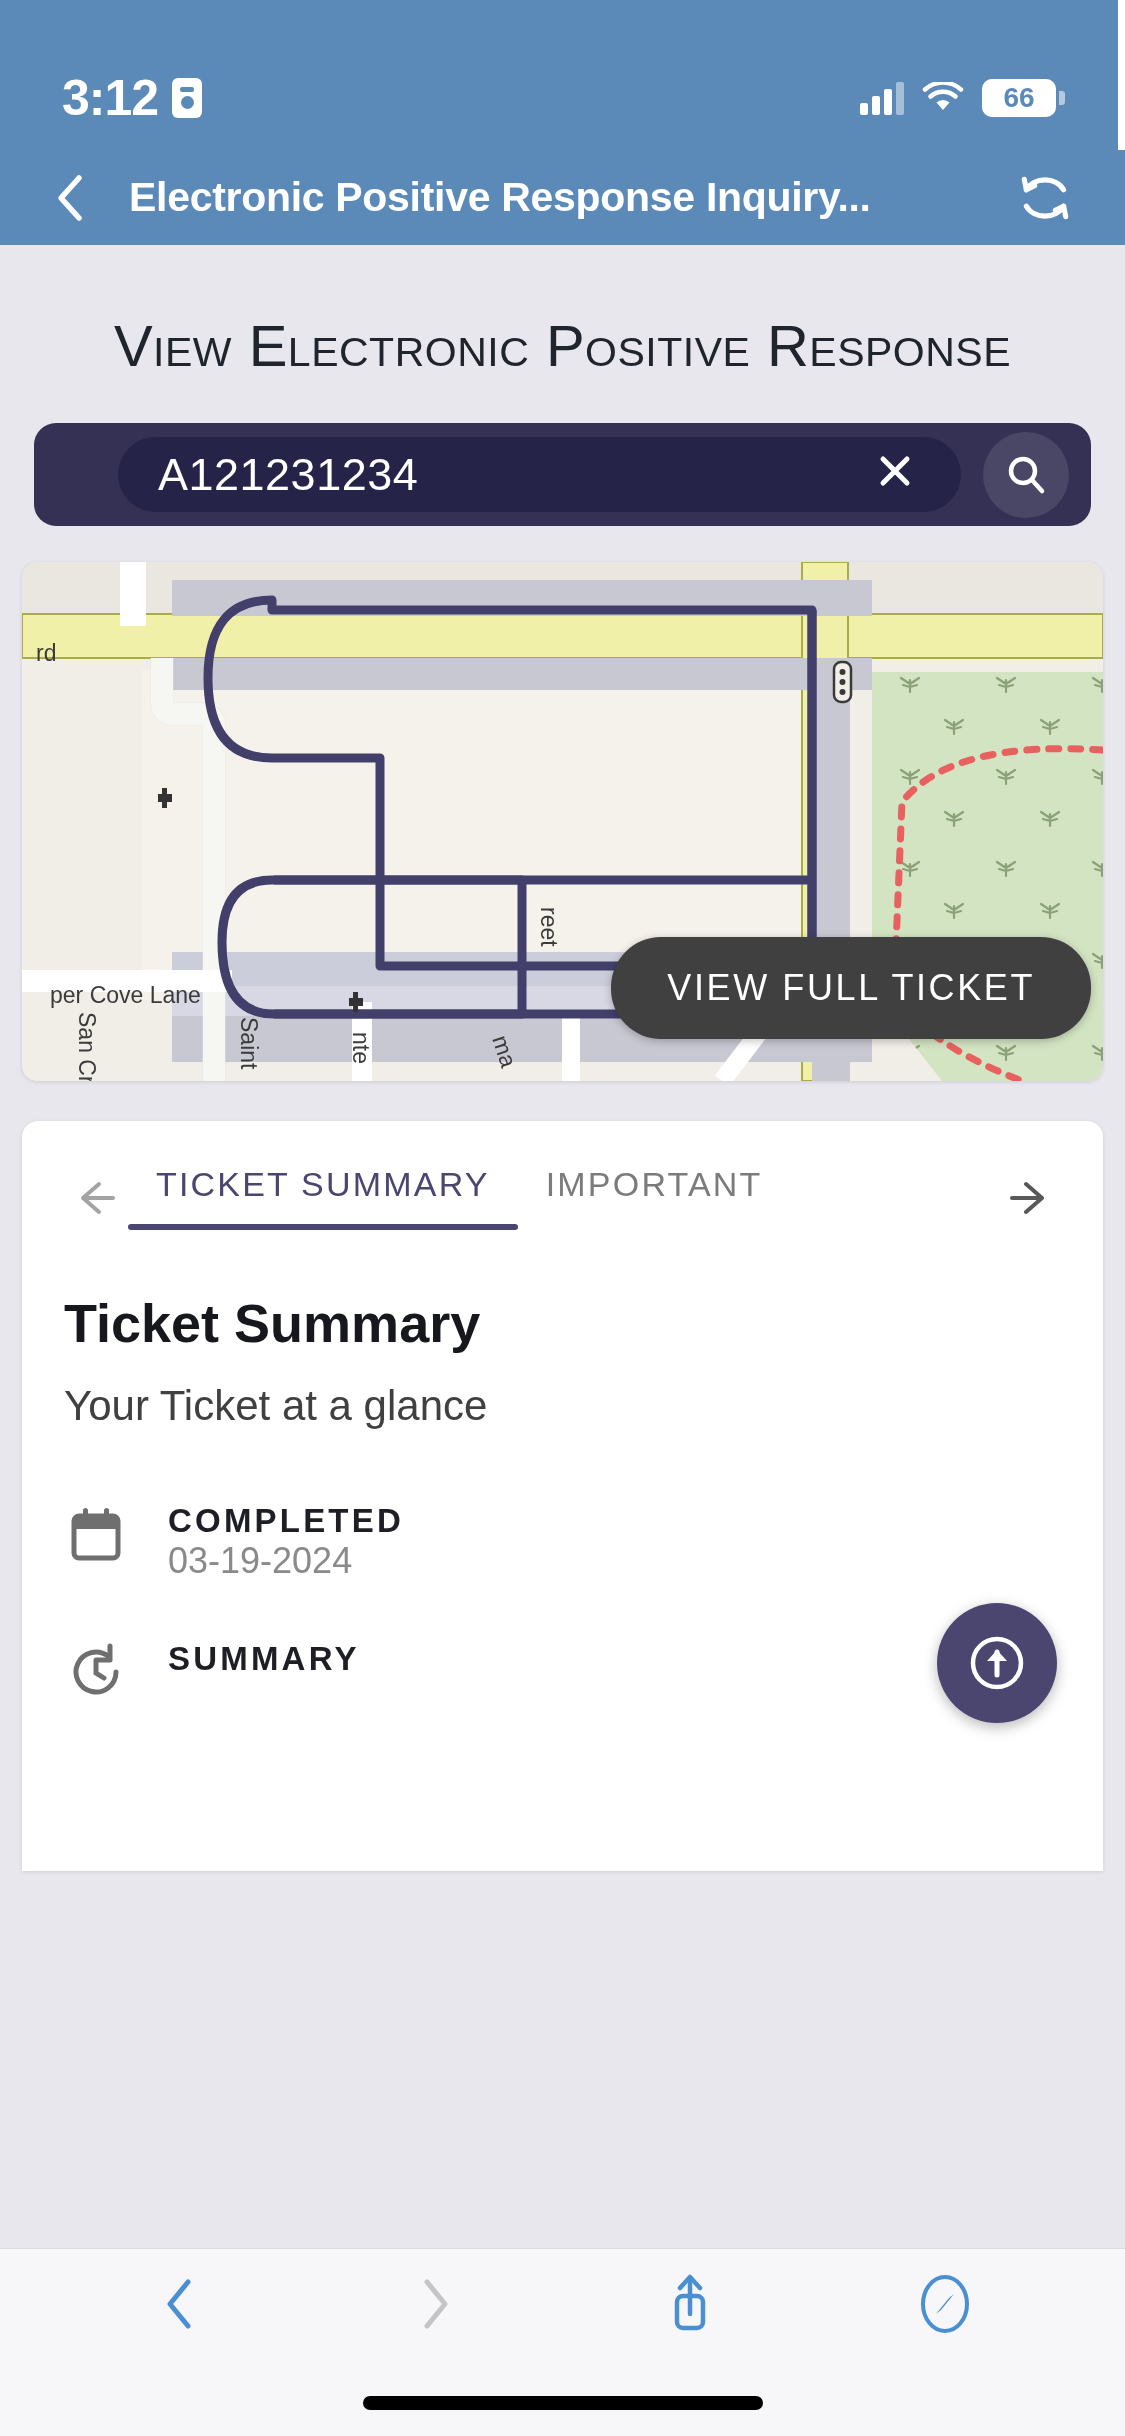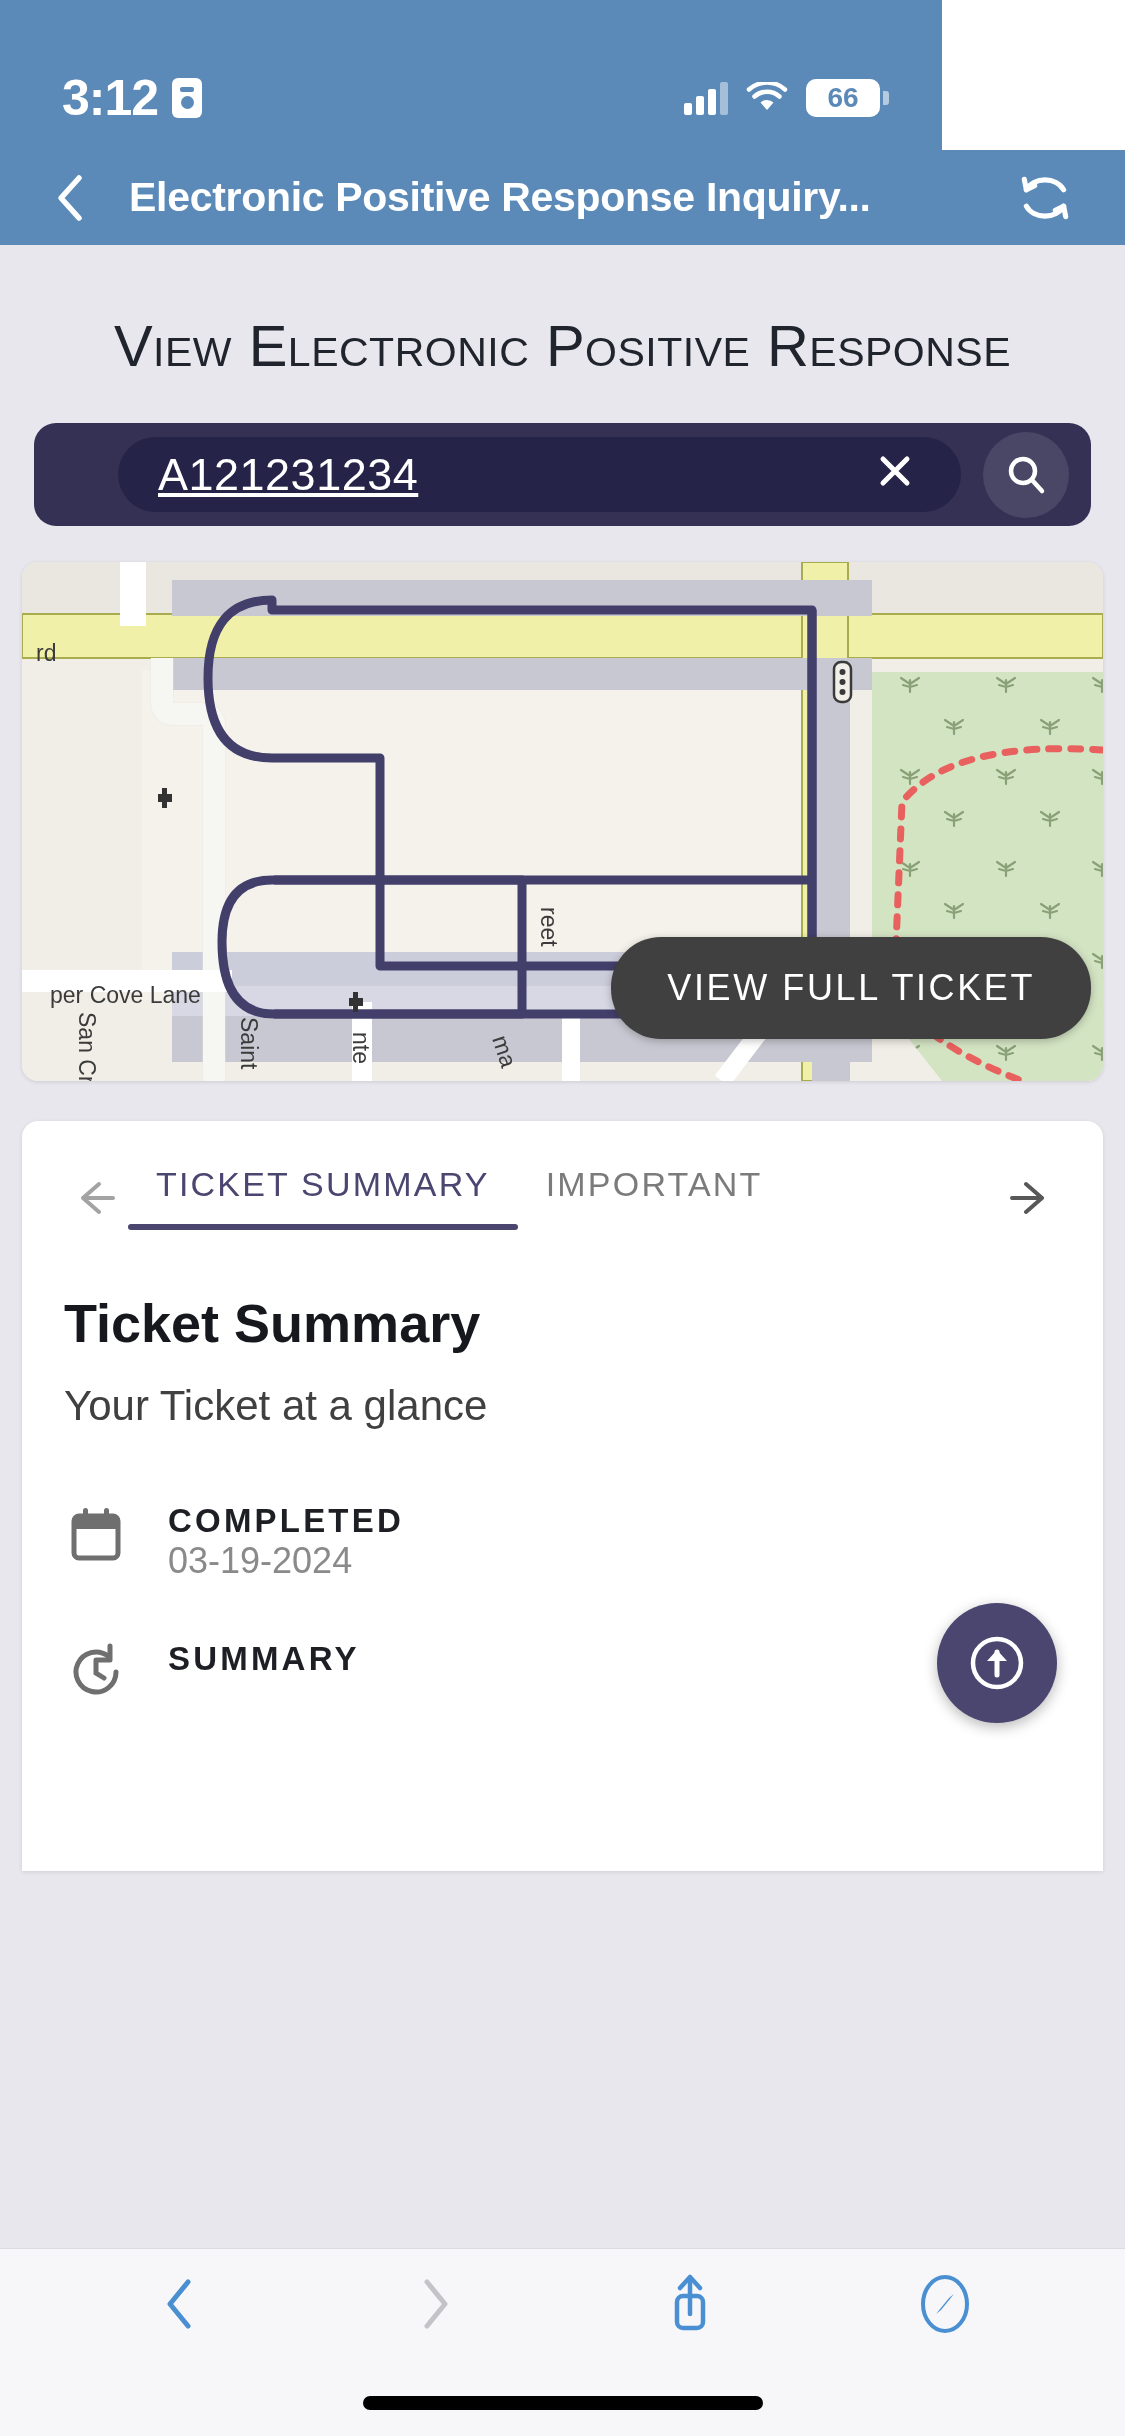--- a/index.html
+++ b/index.html
@@ -6,21 +6,21 @@
   html,body { width:1125px; height:2436px; }
   body {
     font-family:"Liberation Sans", sans-serif;
     background:#ffffff;
     overflow:hidden;
     position:relative;
   }
 
   
   .statusbar{
-    position:absolute; top:0; left:0; width:942px; height:150px;
+    position:absolute; top:0; left:0; width:1118px; height:150px;
     background:#5b8ab9; color:#fff;
     display:flex; align-items:center; justify-content:space-between;
     padding:46px 62px 0 62px;
   }
   .sb-left{ display:flex; align-items:center; gap:14px; }
   .sb-time{ font-size:50px; font-weight:600; letter-spacing:-1px; }
   .sb-rec{
     width:30px; height:40px; background:#fff; border-radius:6px;
     display:flex; flex-direction:column; align-items:center; justify-content:center; gap:4px;
   }
@@ -78,21 +78,21 @@
   
   .searchbar{
     margin:48px 34px 0 34px; height:103px; background:#353155;
     border-radius:22px; display:flex; align-items:center; padding:0 22px;
   }
   .search-pill{
     flex:1; height:75px; background:#262348; border-radius:38px;
     display:flex; align-items:center; justify-content:space-between;
     padding:0 34px 0 40px; margin-left:62px; margin-right:22px;
   }
-  .search-value{ color:#fff; font-size:45px; letter-spacing:.5px;text-decoration:underline; }
+  .search-value{ color:#fff; font-size:45px; letter-spacing:.5px; }
   .search-clear{
     color:#fff; font-size:45px; line-height:1; padding:0 10px; font-weight:300;
   }
   .search-btn{
     width:86px; height:86px; border-radius:50%; background:rgba(255,255,255,.10);
     display:flex; align-items:center; justify-content:center; flex:0 0 auto;
   }
 
   
   .mapcard{

